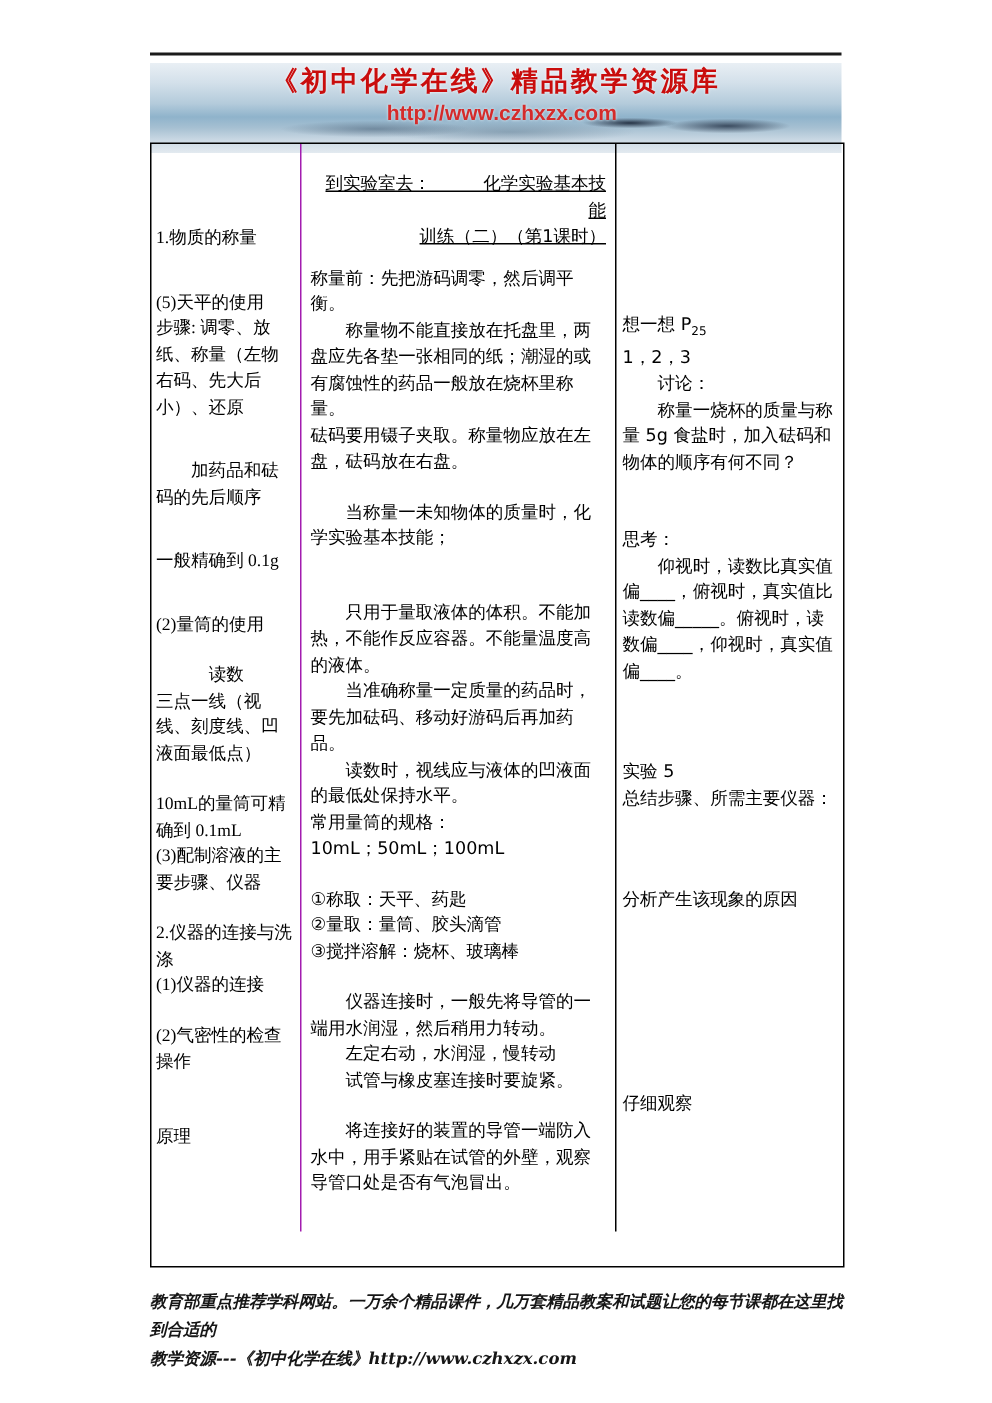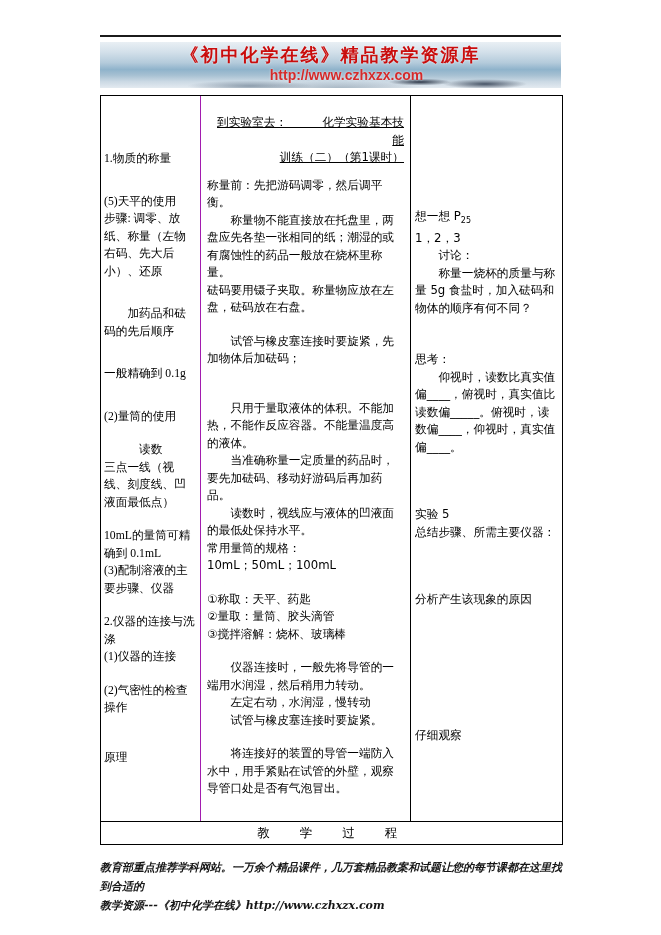--- a/index.html
+++ b/index.html
@@ -3,40 +3,40 @@
 <meta charset="utf-8">
 <style>
   html,body{margin:0;padding:0;background:#ffffff;}
   .page{
     position:relative;width:661px;height:935px;background:#ffffff;
     font-family:"DejaVu Sans","Liberation Sans",sans-serif;color:#000;
     overflow:hidden;
   }
   
   .banner{
-    position:absolute;left:100px;top:35px;width:461px;height:53px;
+    position:absolute;left:100px;top:35px;width:461px;height:67px;
     border-top:2px solid #1b1b1b;padding-top:3px;box-sizing:border-box;
   }
   .banner-art{
     position:absolute;left:0;top:5px;right:0;bottom:0;
     background:
       radial-gradient(ellipse 45px 5px at 320px 40px, rgba(18,28,46,.85), transparent 70%),
       radial-gradient(ellipse 60px 7px at 385px 42px, rgba(25,38,58,.75), transparent 70%),
       radial-gradient(ellipse 90px 8px at 150px 44px, rgba(45,70,95,.45), transparent 70%),
       radial-gradient(ellipse 120px 10px at 240px 46px, rgba(60,90,115,.35), transparent 70%),
       linear-gradient(180deg,#e9eff4 0%,#d3e0ea 22%,#b4cbdb 45%,#8fb3cb 60%,#a6c0d2 72%,#cbd9e4 86%,#e3eaf0 100%);
   }
   .banner-title{
     position:absolute;left:0;top:8px;width:100%;text-align:center;
     font-family:"DejaVu Serif","Liberation Serif",serif;
     font-weight:bold;font-size:18px;line-height:20px;color:#c90d0d;
     letter-spacing:2px;text-shadow:0 0 2px rgba(255,255,255,.9);
   }
   .banner-url{
-    position:absolute;left:16px;top:30px;width:100%;text-align:center;
+    position:absolute;left:4px;top:30px;width:100%;text-align:center;
     font-family:"Liberation Sans",sans-serif;
     font-weight:bold;font-size:14px;color:#d42b2b;
     text-shadow:0 0 2px rgba(255,255,255,.8);
   }
   
   .lesson-table{
     position:absolute;left:100px;top:95px;width:463px;height:750px;
     box-sizing:border-box;border:1px solid #000;
     display:grid;grid-template-columns:100px 210px 1fr;grid-template-rows:1fr 23px;
     font-size:11.7px;line-height:17.5px;
@@ -95,21 +95,21 @@
 
     <div class="col col-mid">
       <div class="mid-title">
         <div>到实验室去：　　　化学实验基本技能</div>
         <div>训练（二）（第1课时）</div>
       </div>
       <div>
           <p class="tline mI">称量前：先把游码调零，然后调平衡。</p>
           <p class="tline ind">称量物不能直接放在托盘里，两盘应先各垫一张相同的纸；潮湿的或有腐蚀性的药品一般放在烧杯里称量。</p>
           <p class="tline">砝码要用镊子夹取。称量物应放在左盘，砝码放在右盘。</p>
-          <p class="tline mB ind">试管与橡皮塞连接时要旋紧，先加物体后加砝码；</p>
+          <p class="tline mB ind">当称量一未知物体的质量时，化学实验基本技能；</p>
           <p class="tline mC ind">只用于量取液体的体积。不能加热，不能作反应容器。不能量温度高的液体。</p>
           <p class="tline ind">当准确称量一定质量的药品时，要先加砝码、移动好游码后再加药品。</p>
           <p class="tline ind">读数时，视线应与液体的凹液面的最低处保持水平。</p>
           <p class="tline">常用量筒的规格：</p>
           <p class="tline">10mL；50mL；100mL</p>
           <p class="tline mB">①称取：天平、药匙</p>
           <p class="tline">②量取：量筒、胶头滴管</p>
           <p class="tline">③搅拌溶解：烧杯、玻璃棒</p>
           <p class="tline mB ind">仪器连接时，一般先将导管的一端用水润湿，然后稍用力转动。</p>
           <p class="tline ind">左定右动，水润湿，慢转动</p>
@@ -124,21 +124,20 @@
         <p class="tline ind">讨论：</p>
         <p class="tline ind">称量一烧杯的质量与称量 5g 食盐时，加入砝码和物体的顺序有何不同？</p>
         <p class="tline mF">思考：</p>
         <p class="tline ind">仰视时，读数比真实值偏____，俯视时，真实值比读数偏_____。俯视时，读数偏____，仰视时，真实值偏____。</p>
         <p class="tline mG">实验 5</p>
         <p class="tline">总结步骤、所需主要仪器：</p>
         <p class="tline mG">分析产生该现象的原因</p>
         <p class="tline mH">仔细观察</p>
       </div>
 
-    <div class="table-footer-row">教　学　过　程</div>
   </div>
 
   <div class="page-footer">
     <div>教育部重点推荐学科网站。一万余个精品课件，几万套精品教案和试题让您的每节课都在这里找到合适的</div>
     <div>教学资源---《初中化学在线》http://www.czhxzx.com</div>
   </div>
 
 </div>
 
 </body></html>

